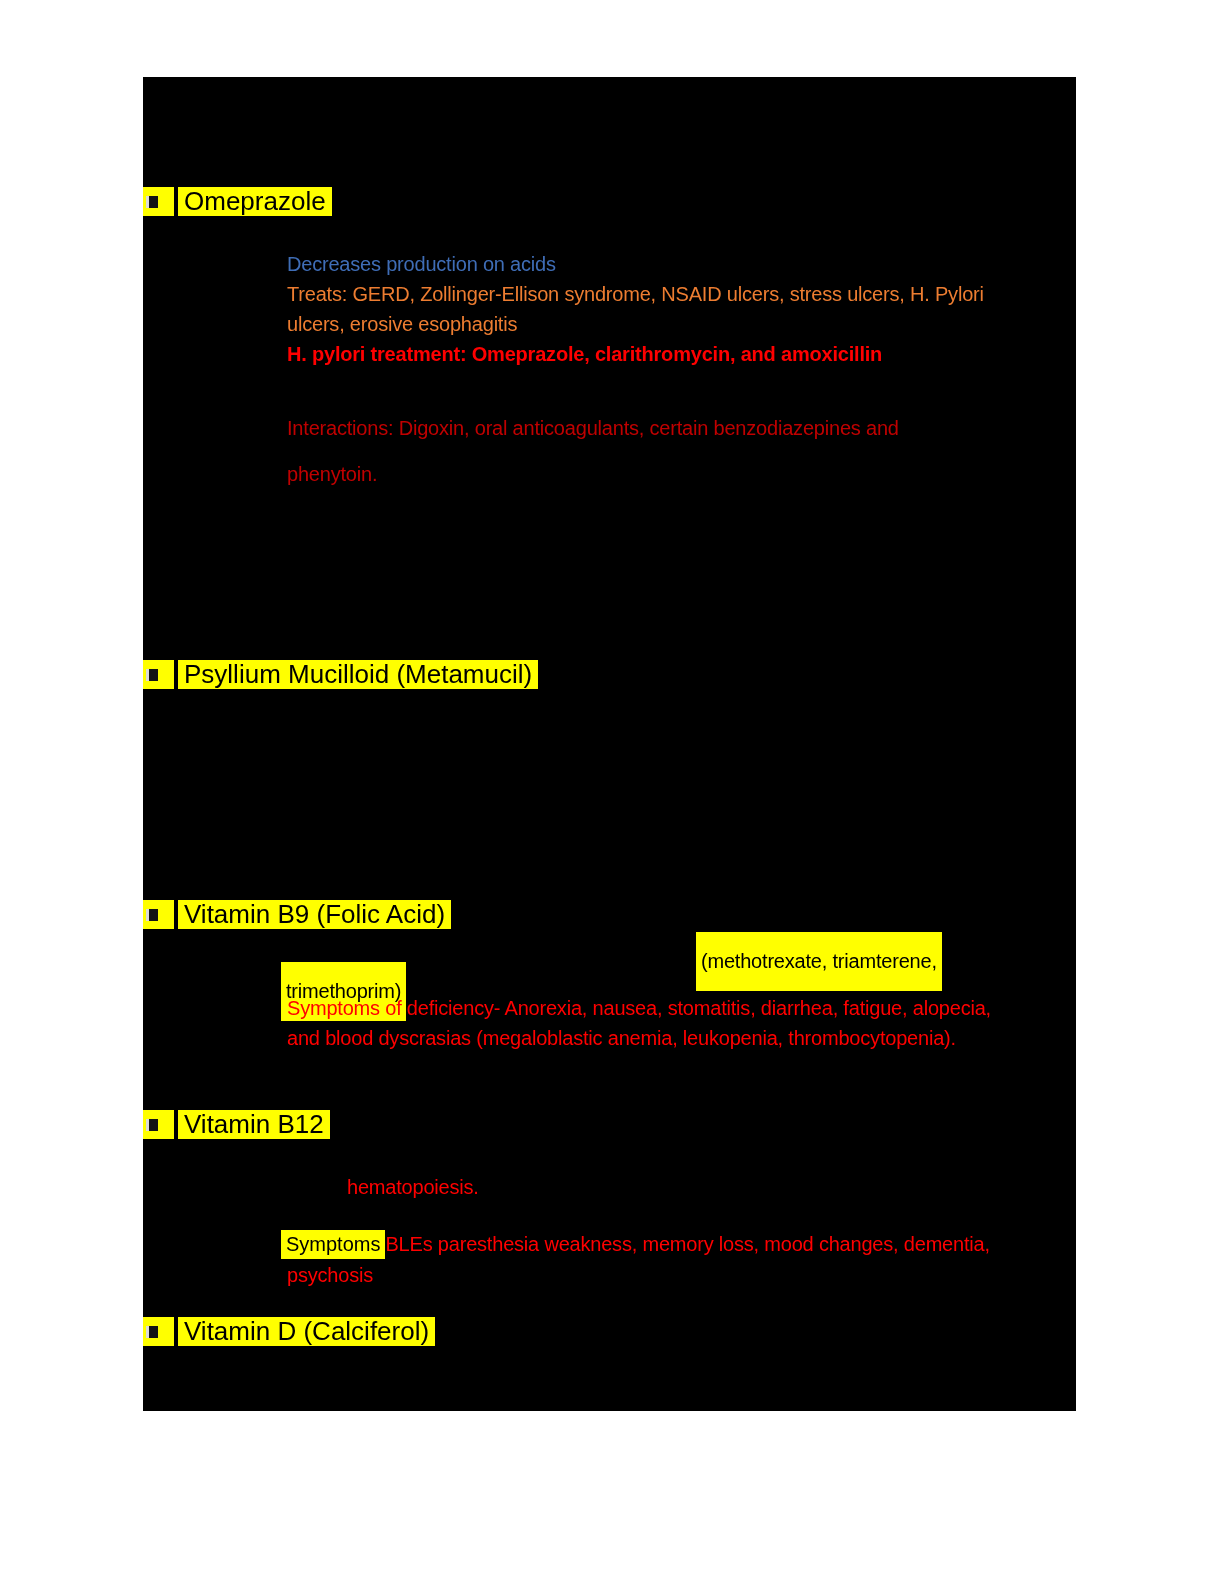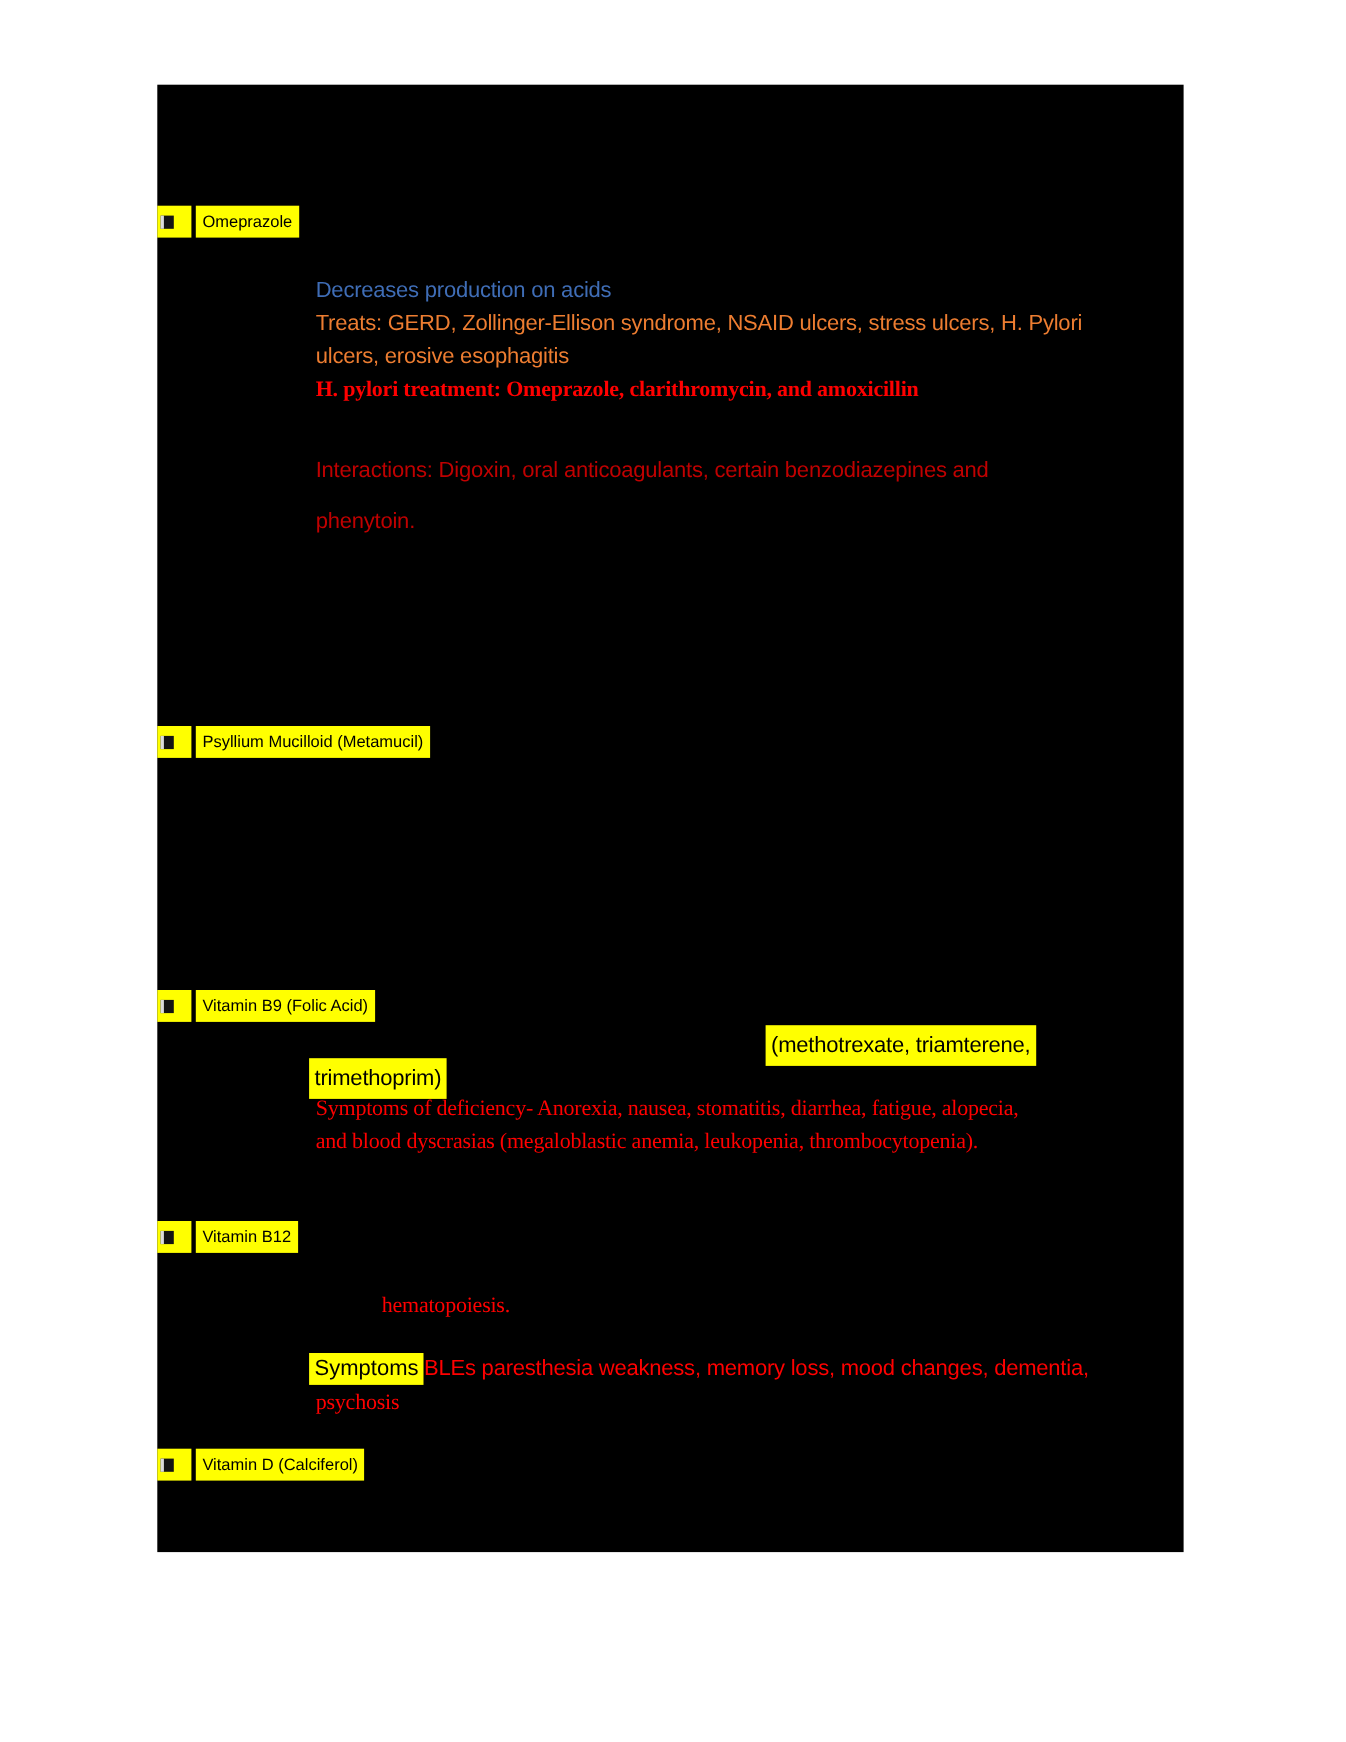--- a/index.html
+++ b/index.html
@@ -28,21 +28,21 @@
   
   .line {
     position: absolute;
     font-size: 20px;
     line-height: 30px;
     letter-spacing: -0.2px;
     white-space: nowrap;
   }
   .blue   { color: #3f6db6; }
   .orange { color: #ed7d31; }
-  .red    { color: #ff0000; font-family: Liberation Serif, serif; }
+  .red    { color: #ff0000; }
   .darkred{ color: #c00000; }
   .bold   { font-weight: bold; }
 
   
   .heading-row {
     position: absolute;
     left: 0;
     display: flex;
     align-items: stretch;
   }
@@ -62,34 +62,34 @@
     width: 9px;
     height: 12px;
     margin-left: 3px;
     background: #141414;
     border-left: 3px solid #dcdcdc;
   }
   .text-chip {
     display: inline-block;
     height: 29px;
     line-height: 29px;
-    font-size: 15px;
+    font-size: 26px;
     padding: 0 6px;
     white-space: nowrap;
   }
   
   .hl-chip {
     position: absolute;
     display: inline-block;
     background: #ffff00;
     color: #000000;
     font-size: 20px;
     line-height: 29px;
     height: 29px;
-    padding: 4px 5px;
+    padding: 15px 5px;
     letter-spacing: -0.2px;
     white-space: nowrap;
   }
   
   .combo-row {
     position: absolute;
     display: flex;
     align-items: center;
   }
   .combo-row .hl-inline {

